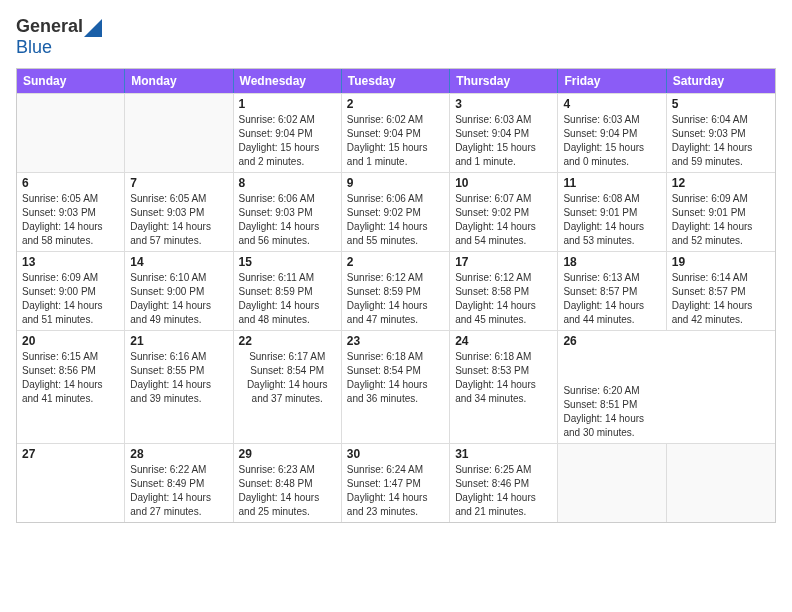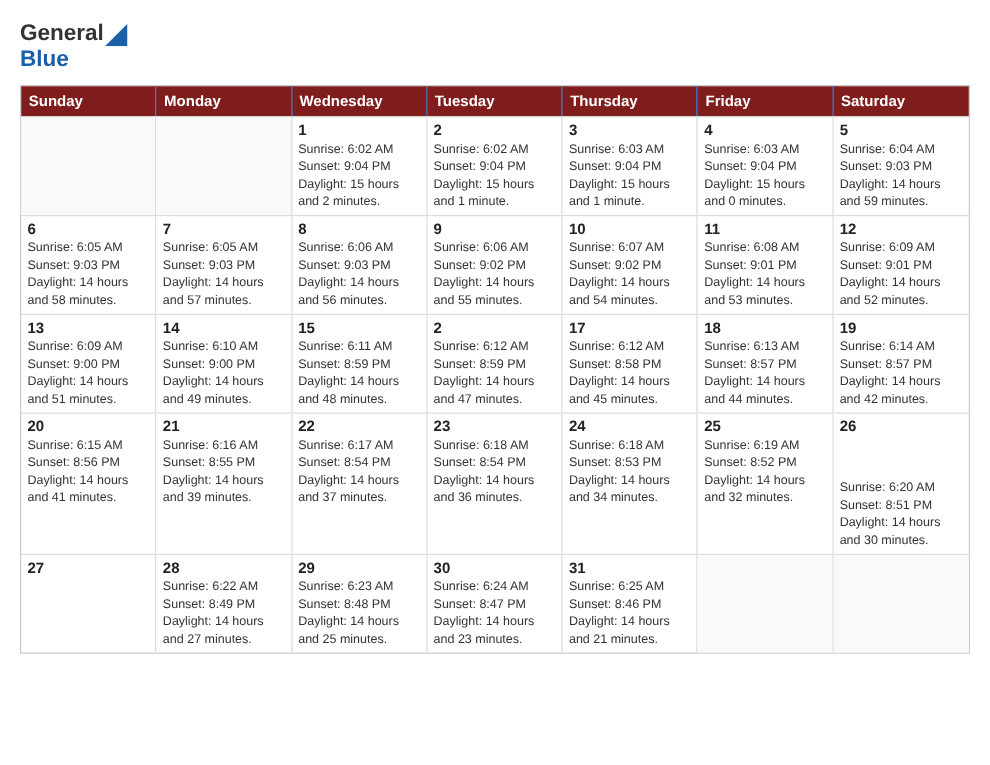--- a/index.html
+++ b/index.html
@@ -42,21 +42,21 @@
     }
     .calendar {
       flex: 1;
       display: flex;
       flex-direction: column;
       border: 1px solid #ccc;
     }
     .cal-header-row {
       display: grid;
       grid-template-columns: repeat(7, 1fr);
-      background: #7f1d1d;
+      background: #8b5cf6;
     }
     .cal-header-cell {
       color: #fff;
       font-size: 12px;
       font-weight: bold;
       padding: 5px 6px;
       border-right: 1px solid #3a7fc8;
     }
     .cal-header-cell:last-child {
       border-right: none;
@@ -102,21 +102,21 @@
 </head>
 <body>
 
 <div class="page">
   <div class="header">
     <div class="logo">
       <div>
         <span style="font-size:18px;font-weight:bold;color:#333;">General</span><svg width="18" height="18" viewBox="0 0 18 18" style="vertical-align:middle;margin:0 1px;">
             <polygon points="0,18 18,18 18,0" fill="#1a5fa8"></polygon>
           </svg><br>
-        <span style="font-size:18px;font-weight:bold;color:#1a5fa8;">Blue</span>
+        <span style="font-size:18px;font-weight:normal;color:#1a5fa8;">Blue</span>
       </div>
     </div>
     <div class="title-block">
       <div class="month-title"></div>
       <div class="location-title"></div>
     </div>
   </div>
 
   <div class="calendar">
     <div class="cal-header-row">
@@ -259,43 +259,37 @@
 Daylight: 14 hours and 41 minutes.</div>
           </div>
           <div class="cal-cell">
             <span class="day-num">21</span>
             <div class="sun-info" style="white-space: pre-line;">Sunrise: 6:16 AM
 Sunset: 8:55 PM
 Daylight: 14 hours and 39 minutes.</div>
           </div>
           <div class="cal-cell">
             <span class="day-num">22</span>
-            <div class="sun-info" style="white-space: pre-line;">Sunrise: 6:17 AM
+            <div class="sun-info" style="white-space: pre-line; text-align: center;">Sunrise: 6:17 AM
 Sunset: 8:54 PM
 Daylight: 14 hours and 37 minutes.</div>
           </div>
           <div class="cal-cell">
             <span class="day-num">23</span>
             <div class="sun-info" style="white-space: pre-line;">Sunrise: 6:18 AM
 Sunset: 8:54 PM
 Daylight: 14 hours and 36 minutes.</div>
           </div>
           <div class="cal-cell">
             <span class="day-num">24</span>
             <div class="sun-info" style="white-space: pre-line;">Sunrise: 6:18 AM
 Sunset: 8:53 PM
 Daylight: 14 hours and 34 minutes.</div>
           </div>
           <div class="cal-cell">
-            <span class="day-num">25</span>
-            <div class="sun-info" style="white-space: pre-line;">Sunrise: 6:19 AM
-Sunset: 8:52 PM
-Daylight: 14 hours and 32 minutes.</div>
-          </div>
-          <div class="cal-cell">
             <span class="day-num">26</span>
             <div class="sun-info" style="white-space: pre-line; margin-top: 36px;">Sunrise: 6:20 AM
 Sunset: 8:51 PM
 Daylight: 14 hours and 30 minutes.</div>
           </div>
         </div>
         <div class="cal-week">
           <div class="cal-cell">
             <span class="day-num">27</span>
           </div>
@@ -307,21 +301,21 @@
           </div>
           <div class="cal-cell">
             <span class="day-num">29</span>
             <div class="sun-info" style="white-space: pre-line;">Sunrise: 6:23 AM
 Sunset: 8:48 PM
 Daylight: 14 hours and 25 minutes.</div>
           </div>
           <div class="cal-cell">
             <span class="day-num">30</span>
             <div class="sun-info" style="white-space: pre-line;">Sunrise: 6:24 AM
-Sunset: 8:47 PM
+Sunset: 1:47 PM
 Daylight: 14 hours and 23 minutes.</div>
           </div>
           <div class="cal-cell">
             <span class="day-num">31</span>
             <div class="sun-info" style="white-space: pre-line;">Sunrise: 6:25 AM
 Sunset: 8:46 PM
 Daylight: 14 hours and 21 minutes.</div>
           </div>
           <div class="cal-cell empty"></div>
           <div class="cal-cell empty"></div>

